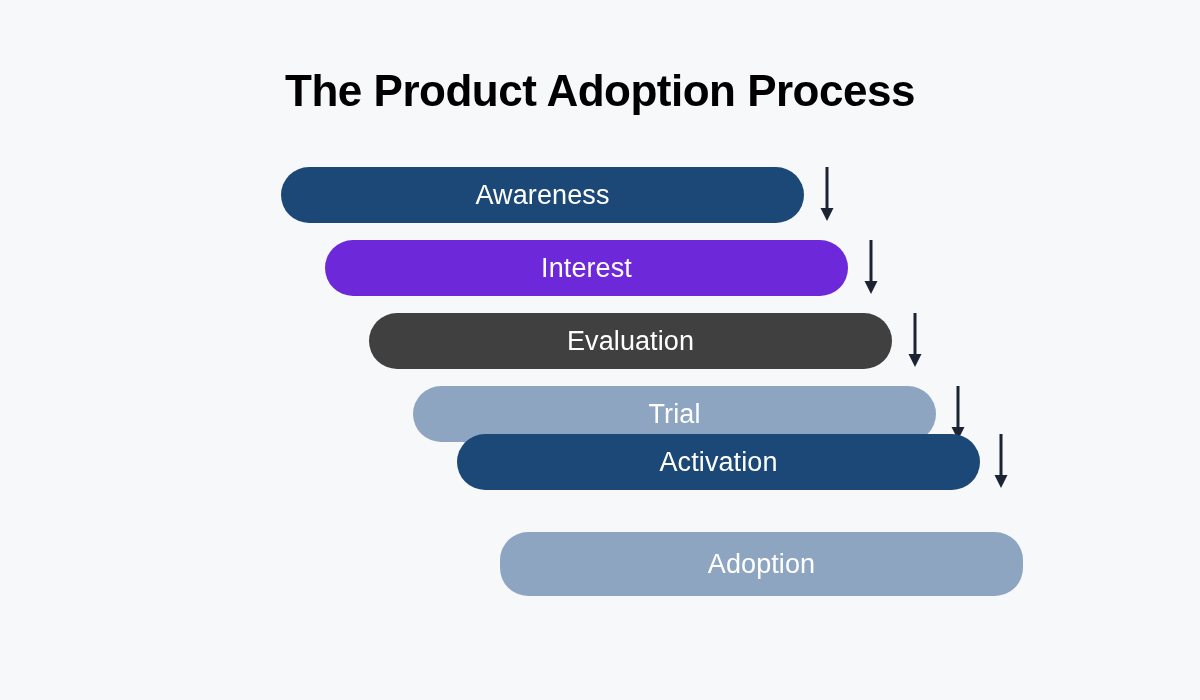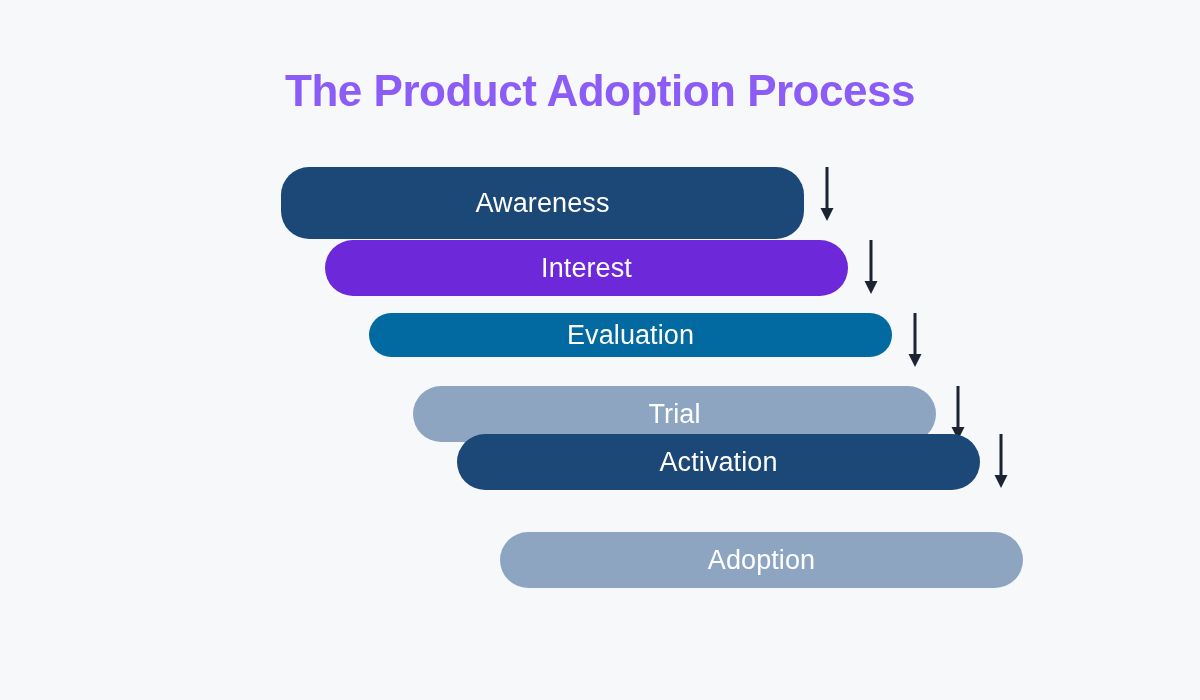--- a/index.html
+++ b/index.html
@@ -23,21 +23,21 @@
   #diagram-title {
     position: absolute;
     left: 0;
     top: 66px;
     width: 1200px;
     text-align: center;
     font-family: "Liberation Sans", sans-serif;
     font-size: 44px;
     font-weight: bold;
     letter-spacing: -0.5px;
-    color: #8b5cf6;
+    color: #000000;
     white-space: nowrap;
   }
   .stage-row {
     position: absolute;
     left: 0;
     top: 0;
     width: 1200px;
     height: 56px;
   }
   .stage-bar {
@@ -65,39 +65,39 @@
 </style>
 </head>
 <body>
 
 <div id="canvas">
 
   <div id="diagram-title">The Product Adoption Process</div>
 
   <div id="stages-layer">
       <div class="stage-row" style="top: 167px;">
-        <div class="stage-bar" style="left: 281px; width: 523px; height: 72px; background: rgb(27, 72, 119);">
+        <div class="stage-bar" style="left: 281px; width: 523px; height: 56px; background: rgb(27, 72, 119);">
           <span class="stage-label" style="color: rgb(255, 255, 255);">Awareness</span>
         </div>
         <svg class="stage-arrow" width="24" height="56" viewBox="0 0 24 56" style="left: 815px;">
           <rect x="10.5" y="0" width="3" height="43" fill="#1c2433"></rect>
           <polygon points="5.5,41 18.5,41 12,54" fill="#1c2433"></polygon>
         </svg>
       </div>
       <div class="stage-row" style="top: 240px;">
         <div class="stage-bar" style="left: 325px; width: 523px; height: 56px; background: #6d28d9;">
           <span class="stage-label" style="color: rgb(255, 255, 255);">Interest</span>
         </div>
         <svg class="stage-arrow" width="24" height="56" viewBox="0 0 24 56" style="left: 859px;">
           <rect x="10.5" y="0" width="3" height="43" fill="#1c2433"></rect>
           <polygon points="5.5,41 18.5,41 12,54" fill="#1c2433"></polygon>
         </svg>
       </div>
       <div class="stage-row" style="top: 313px;">
-        <div class="stage-bar" style="left: 369px; width: 523px; height: 44px; background: #0369a1;">
+        <div class="stage-bar" style="left: 369px; width: 523px; height: 56px; background: #404040;">
           <span class="stage-label" style="color: rgb(255, 255, 255);">Evaluation</span>
         </div>
         <svg class="stage-arrow" width="24" height="56" viewBox="0 0 24 56" style="left: 903px;">
           <rect x="10.5" y="0" width="3" height="43" fill="#1c2433"></rect>
           <polygon points="5.5,41 18.5,41 12,54" fill="#1c2433"></polygon>
         </svg>
       </div>
       <div class="stage-row" style="top: 386px;">
         <div class="stage-bar" style="left: 413px; width: 523px; height: 56px; background: rgb(142, 165, 194);">
           <span class="stage-label" style="color: rgb(255, 255, 255);">Trial</span>
@@ -110,19 +110,19 @@
       <div class="stage-row" style="top: 434px;">
         <div class="stage-bar" style="left: 457px; width: 523px; height: 56px; background: rgb(27, 72, 119);">
           <span class="stage-label" style="color: rgb(255, 255, 255);">Activation</span>
         </div>
         <svg class="stage-arrow" width="24" height="56" viewBox="0 0 24 56" style="left: 989px;">
           <rect x="10.5" y="0" width="3" height="43" fill="#1c2433"></rect>
           <polygon points="5.5,41 18.5,41 12,54" fill="#1c2433"></polygon>
         </svg>
       </div>
       <div class="stage-row" style="top: 532px;">
-        <div class="stage-bar" style="left: 500px; width: 523px; height: 56px; background: rgb(142, 165, 194);">
+        <div class="stage-bar" style="left: 500px; width: 523px; height: 64px; background: rgb(142, 165, 194);">
           <span class="stage-label" style="color: rgb(255, 255, 255);">Adoption</span>
         </div>
       </div>
     </div>
 
 </div>
 
 </body></html>

